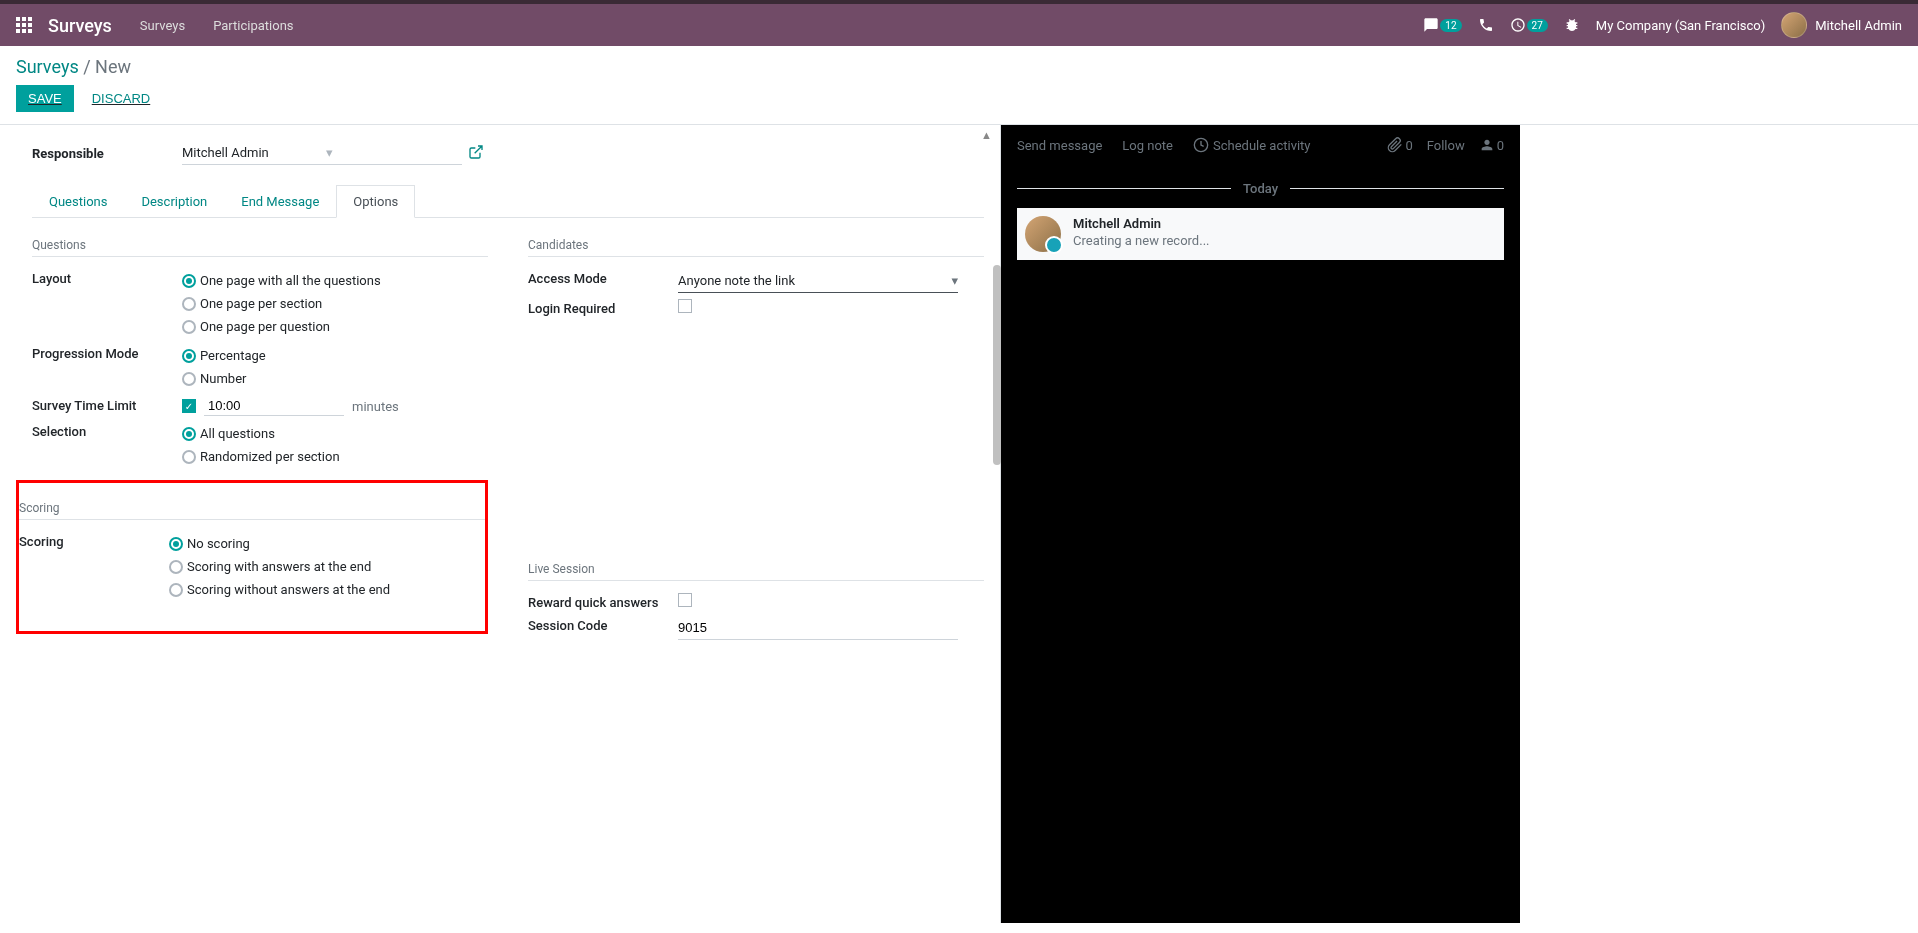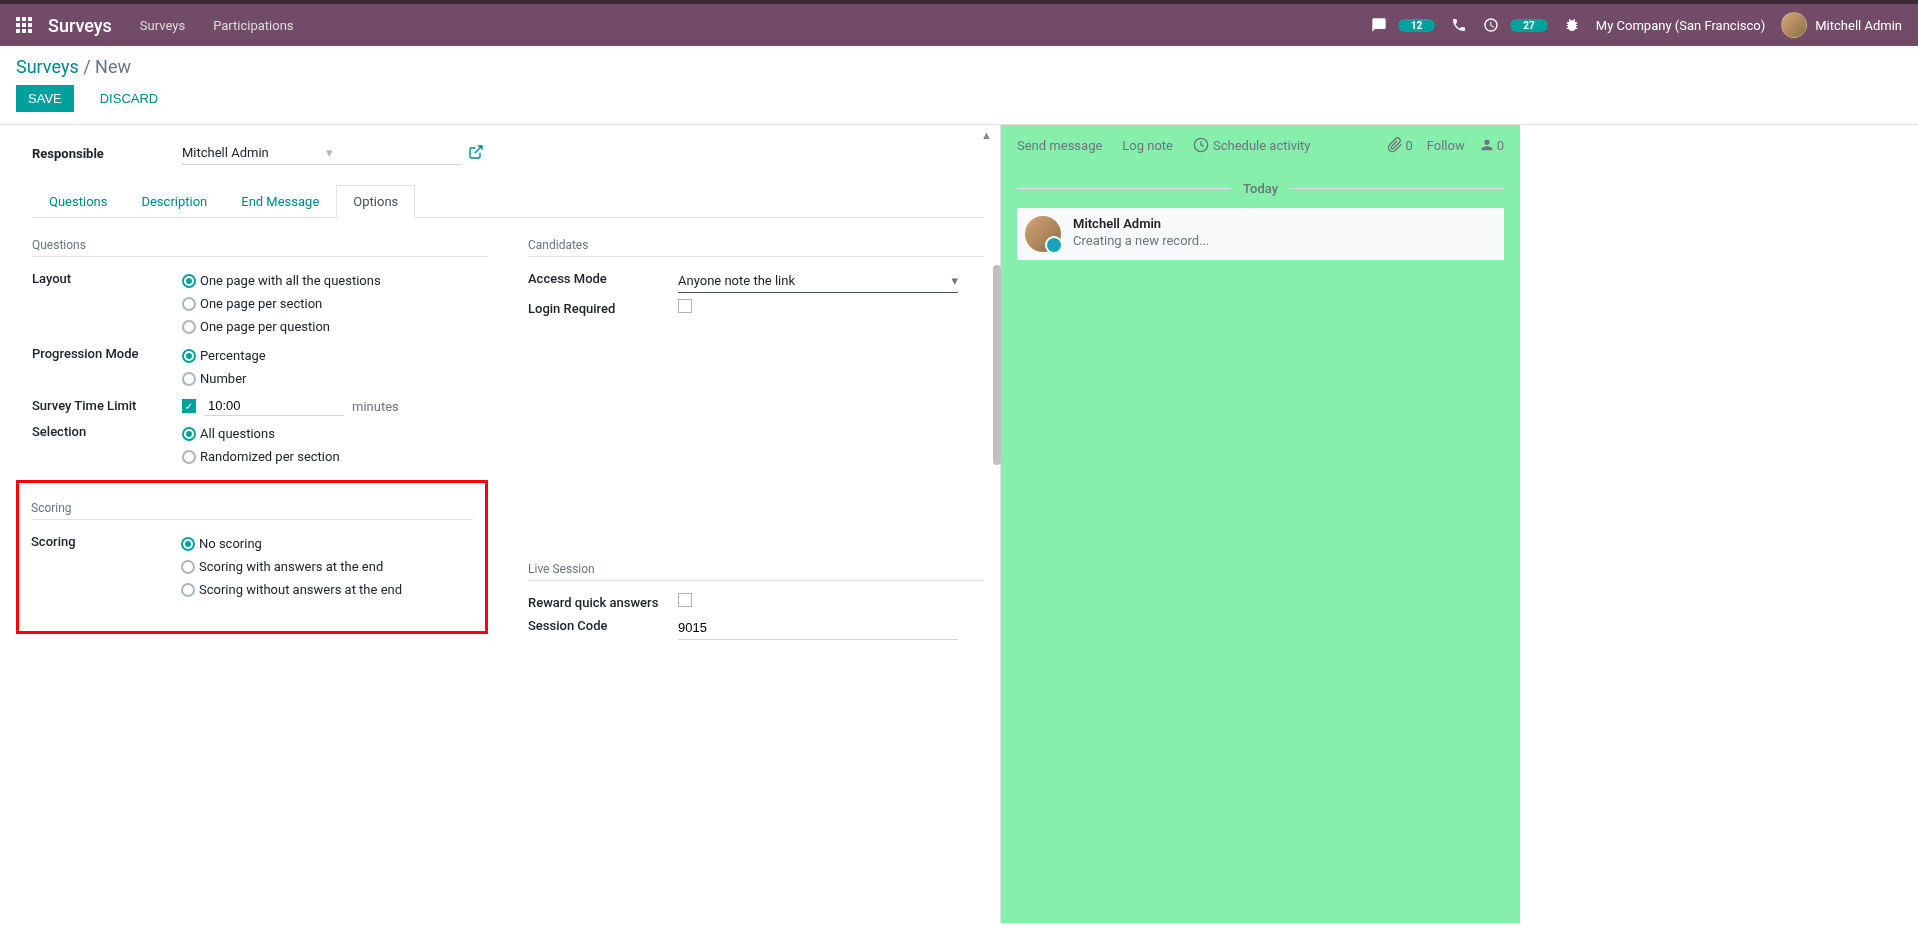--- a/index.html
+++ b/index.html
@@ -6,29 +6,29 @@
     body { font-family: -apple-system, BlinkMacSystemFont, "Segoe UI", Roboto, "Helvetica Neue", Arial, sans-serif; font-size: 13px; color: #212529; background: #fff; }
     
     .topbar { background: #714B67; height: 46px; display: flex; align-items: center; padding: 0 16px; color: #fff; border-top: 4px solid #3a2a35; }
     .apps-icon { display: grid; grid-template-columns: repeat(3, 4px); grid-template-rows: repeat(3, 4px); gap: 2px; margin-right: 16px; cursor: pointer; }
     .apps-icon span { background: #fff; width: 4px; height: 4px; }
     .brand { font-size: 18px; font-weight: 500; margin-right: 28px; }
     .nav-menu { display: flex; gap: 28px; }
     .nav-menu a { color: #ddd; text-decoration: none; font-size: 13px; }
     .topbar-right { margin-left: auto; display: flex; align-items: center; gap: 16px; }
     .icon-btn { position: relative; color: #fff; cursor: pointer; display: flex; align-items: center; }
-    .badge { background: #00A09D; color: #fff; font-size: 10px; border-radius: 10px; padding: 1px 13px; margin-left: 11px; font-weight: 700; }
+    .badge { background: #00A09D; color: #fff; font-size: 10px; border-radius: 10px; padding: 1px 5px; margin-left: 1px; font-weight: 400; }
     .company-name { font-size: 13px; }
     .user-section { display: flex; align-items: center; gap: 8px; }
     .avatar-sm { width: 26px; height: 26px; border-radius: 50%; background: linear-gradient(135deg, #d4a574, #8b6f47); border: 1px solid #fff3; }
     
     .subheader { padding: 10px 16px 12px; border-bottom: 1px solid #dee2e6; }
     .breadcrumb { font-size: 18px; color: #6c757d; margin-bottom: 8px; }
     .breadcrumb a { color: #008784; text-decoration: none; }
-    .action-buttons { display: flex; gap: 16px; }
+    .action-buttons { display: flex; gap: 8px; text-decoration: underline; }
     .btn-save { background: #00A09D; color: #fff; border: none; padding: 6px 12px; font-size: 13px; font-weight: 500; cursor: pointer; }
     .btn-discard { background: transparent; color: #008784; border: none; padding: 6px 10px; font-size: 13px; font-weight: 500; cursor: pointer; }
     
     .main-wrapper { display: flex; height: calc(100vh - 135px); }
     .form-area { flex: 1; padding: 16px 16px 16px 32px; overflow-y: auto; position: relative; max-width: 1000px; }
     .scroll-hint { position: absolute; right: 8px; top: 4px; color: #888; font-size: 11px; }
     
     .form-row { display: flex; align-items: center; margin-bottom: 12px; }
     .form-label { width: 150px; font-weight: 700; font-size: 13px; }
     .responsible-input { display: flex; align-items: center; gap: 8px; border-bottom: 1px solid #ced4da; padding: 4px 0; width: 280px; }
@@ -55,23 +55,23 @@
     
     .checkbox { width: 14px; height: 14px; border: 1px solid #adb5bd; display: inline-flex; align-items: center; justify-content: center; cursor: pointer; }
     .checkbox.checked { background: #00A09D; border-color: #00A09D; color: #fff; font-size: 10px; }
     
     .time-input { border: none; border-bottom: 1px solid #ced4da; width: 140px; padding: 2px 4px; margin-left: 8px; margin-right: 8px; font-size: 13px; }
     .unit-label { color: #6c757d; font-size: 13px; }
     
     .select-field { border: none; border-bottom: 1px solid #495057; padding: 4px 0; width: 280px; display: flex; justify-content: space-between; align-items: center; cursor: pointer; }
     .text-input-field { border: none; border-bottom: 1px solid #ced4da; padding: 4px 0; width: 280px; font-size: 13px; }
     
-    .highlight-box { border: 3px solid #ff0000; padding: 18px 12px 24px; margin-left: -16px; margin-top: 12px; }
-    
-    .chatter { width: 520px; border-left: 1px solid #dee2e6; background: #86efac; padding: 12px 16px; position: relative; }
+    .highlight-box { border: 3px solid #ff0000; padding: 18px 0 24px; margin-left: -16px; margin-top: 12px; }
+    
+    .chatter { width: 520px; border-left: 1px solid #dee2e6; background: #000000; padding: 12px 16px; position: relative; }
     .chatter-scroll { position: absolute; left: -8px; top: 140px; width: 8px; height: 200px; background: #c0c0c0; border-radius: 4px; }
     .chatter-actions { display: flex; align-items: center; gap: 20px; padding-bottom: 10px; color: #6c757d; font-size: 13px; }
     .chatter-actions span { cursor: pointer; }
     .chatter-right { margin-left: auto; display: flex; align-items: center; gap: 14px; color: #6c757d; }
     .separator { display: flex; align-items: center; margin: 18px 0 12px; }
     .separator-line { flex: 1; height: 1px; background: #dee2e6; }
     .separator-text { padding: 0 12px; color: #6c757d; font-weight: 500; font-size: 13px; }
     .message { display: flex; gap: 12px; padding: 8px; background: #f8f9fa; }
     .msg-avatar { width: 36px; height: 36px; border-radius: 50%; background: linear-gradient(135deg, #d4a574, #8b6f47); position: relative; flex-shrink: 0; }
     .msg-avatar::after { content: ''; position: absolute; bottom: -2px; right: -2px; width: 14px; height: 14px; background: #17a2b8; border-radius: 50%; border: 2px solid #fff; }

